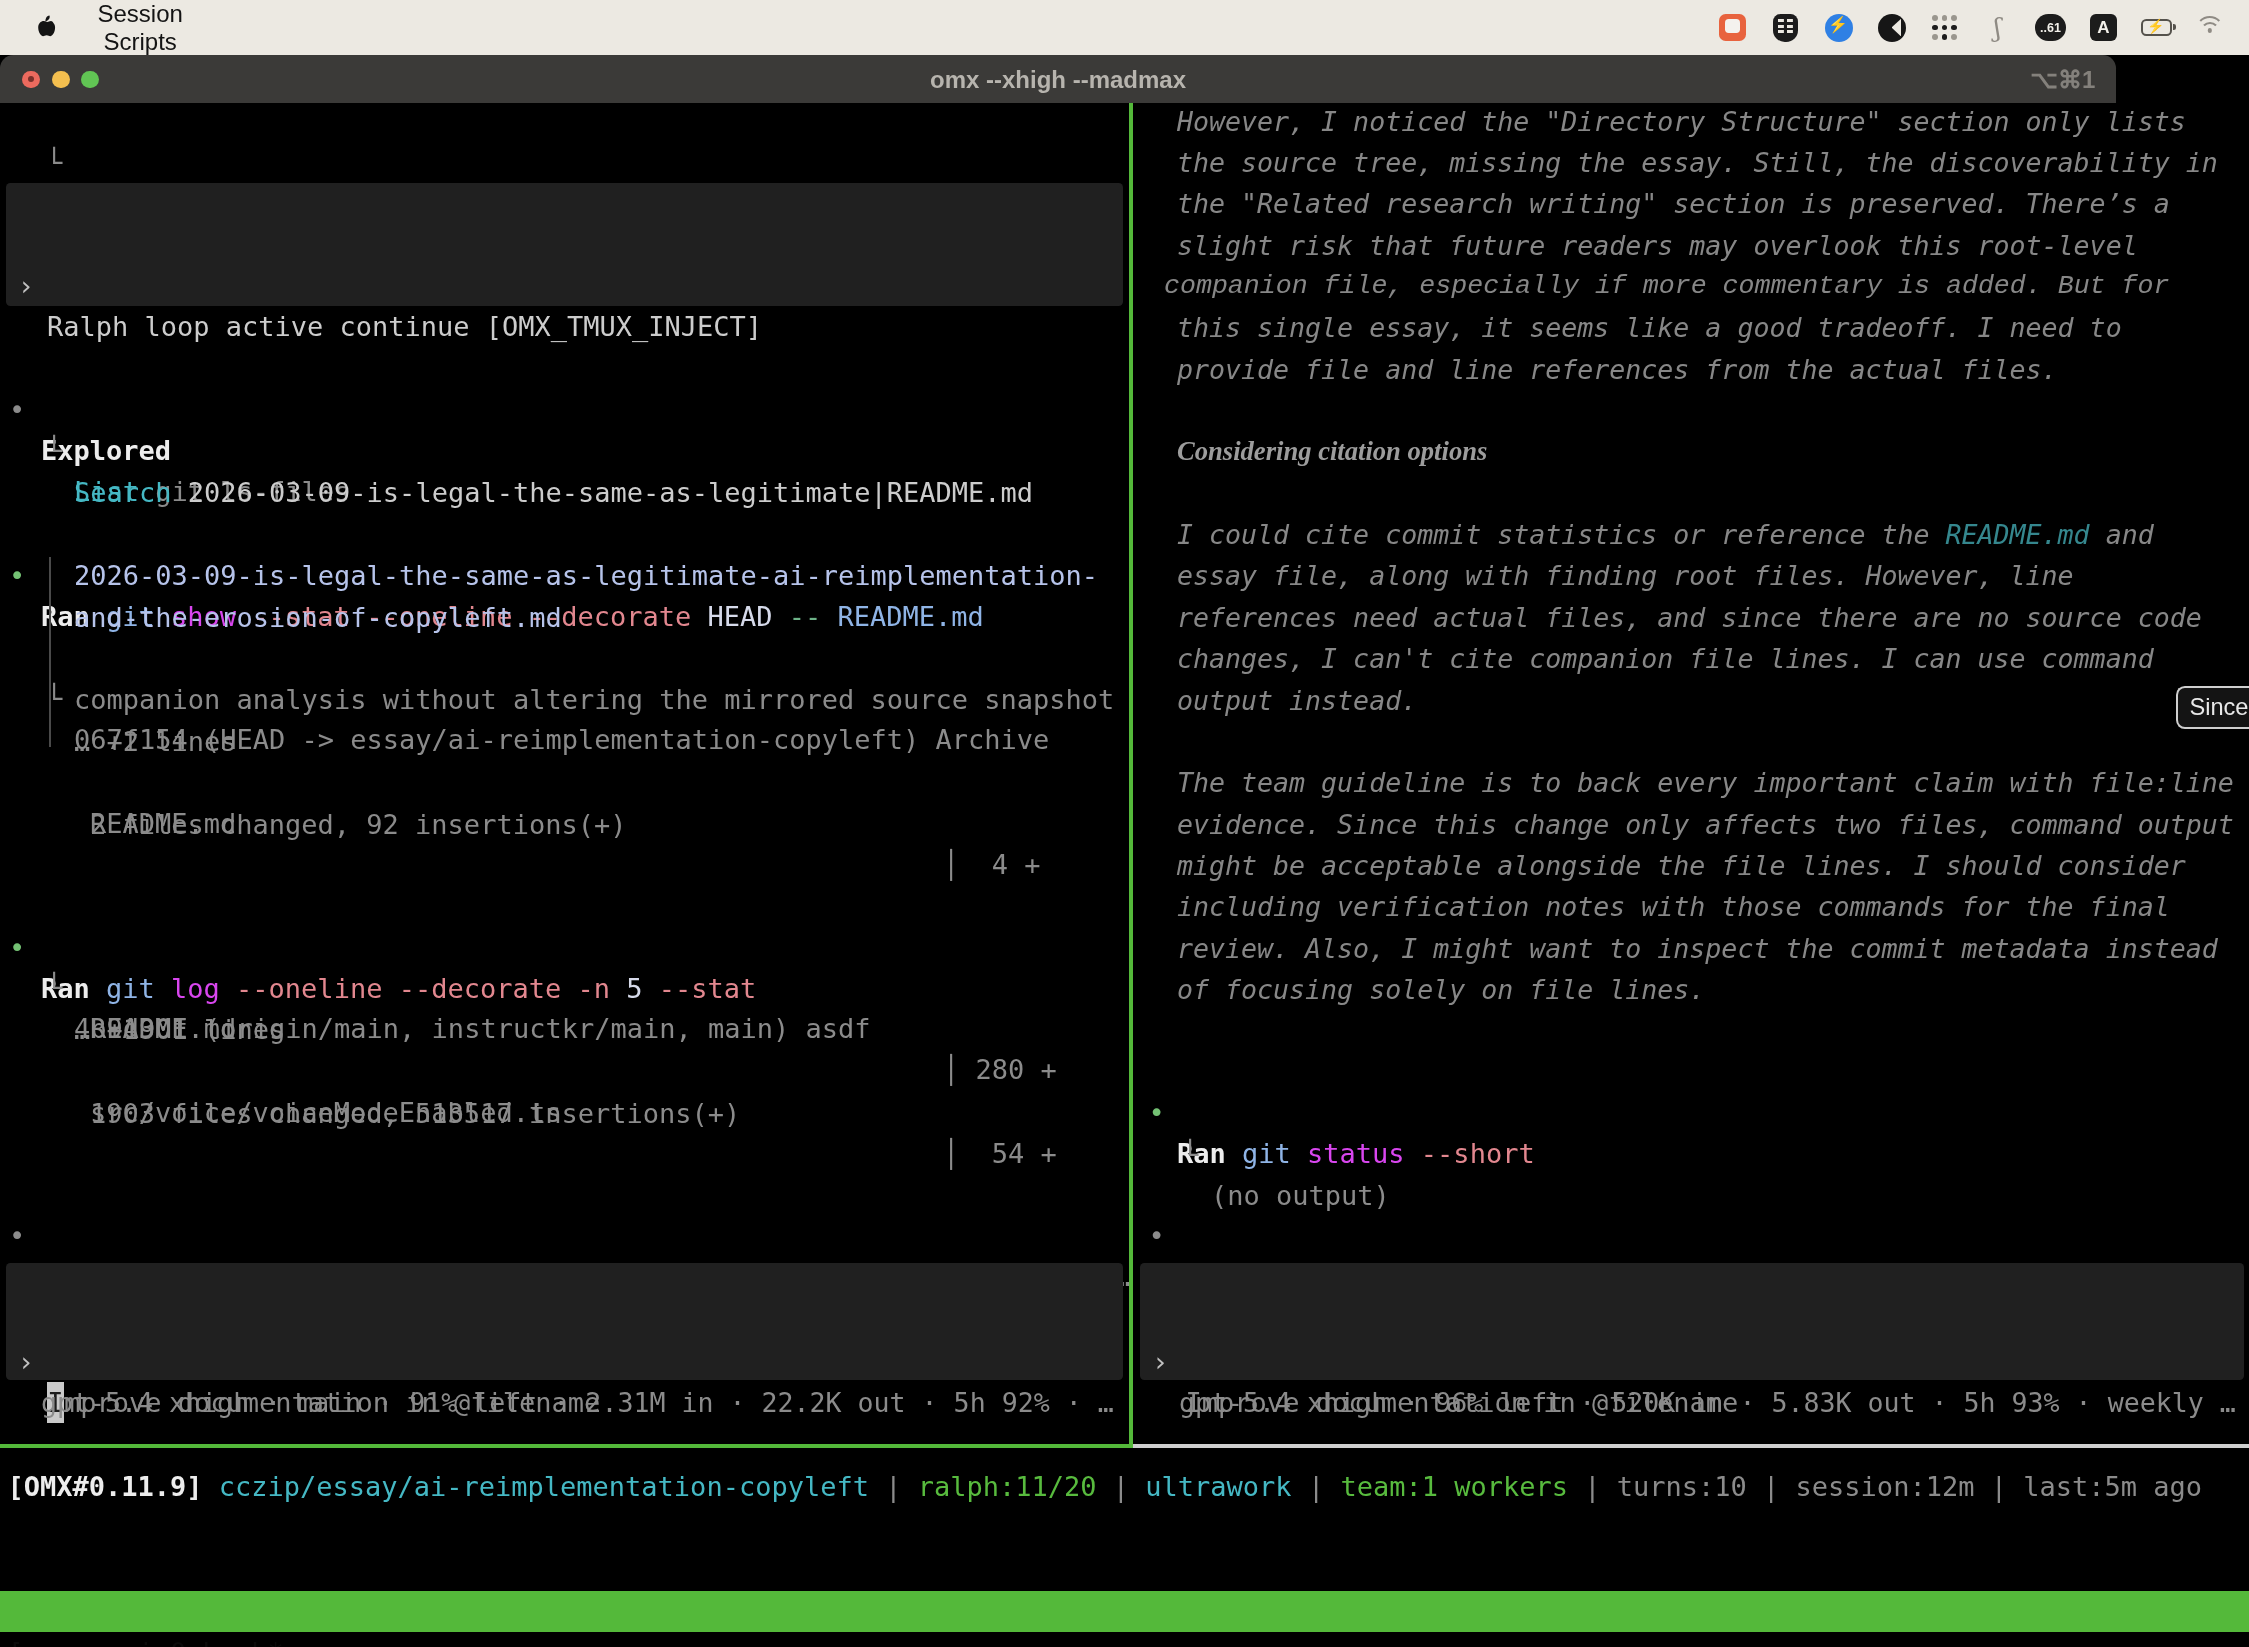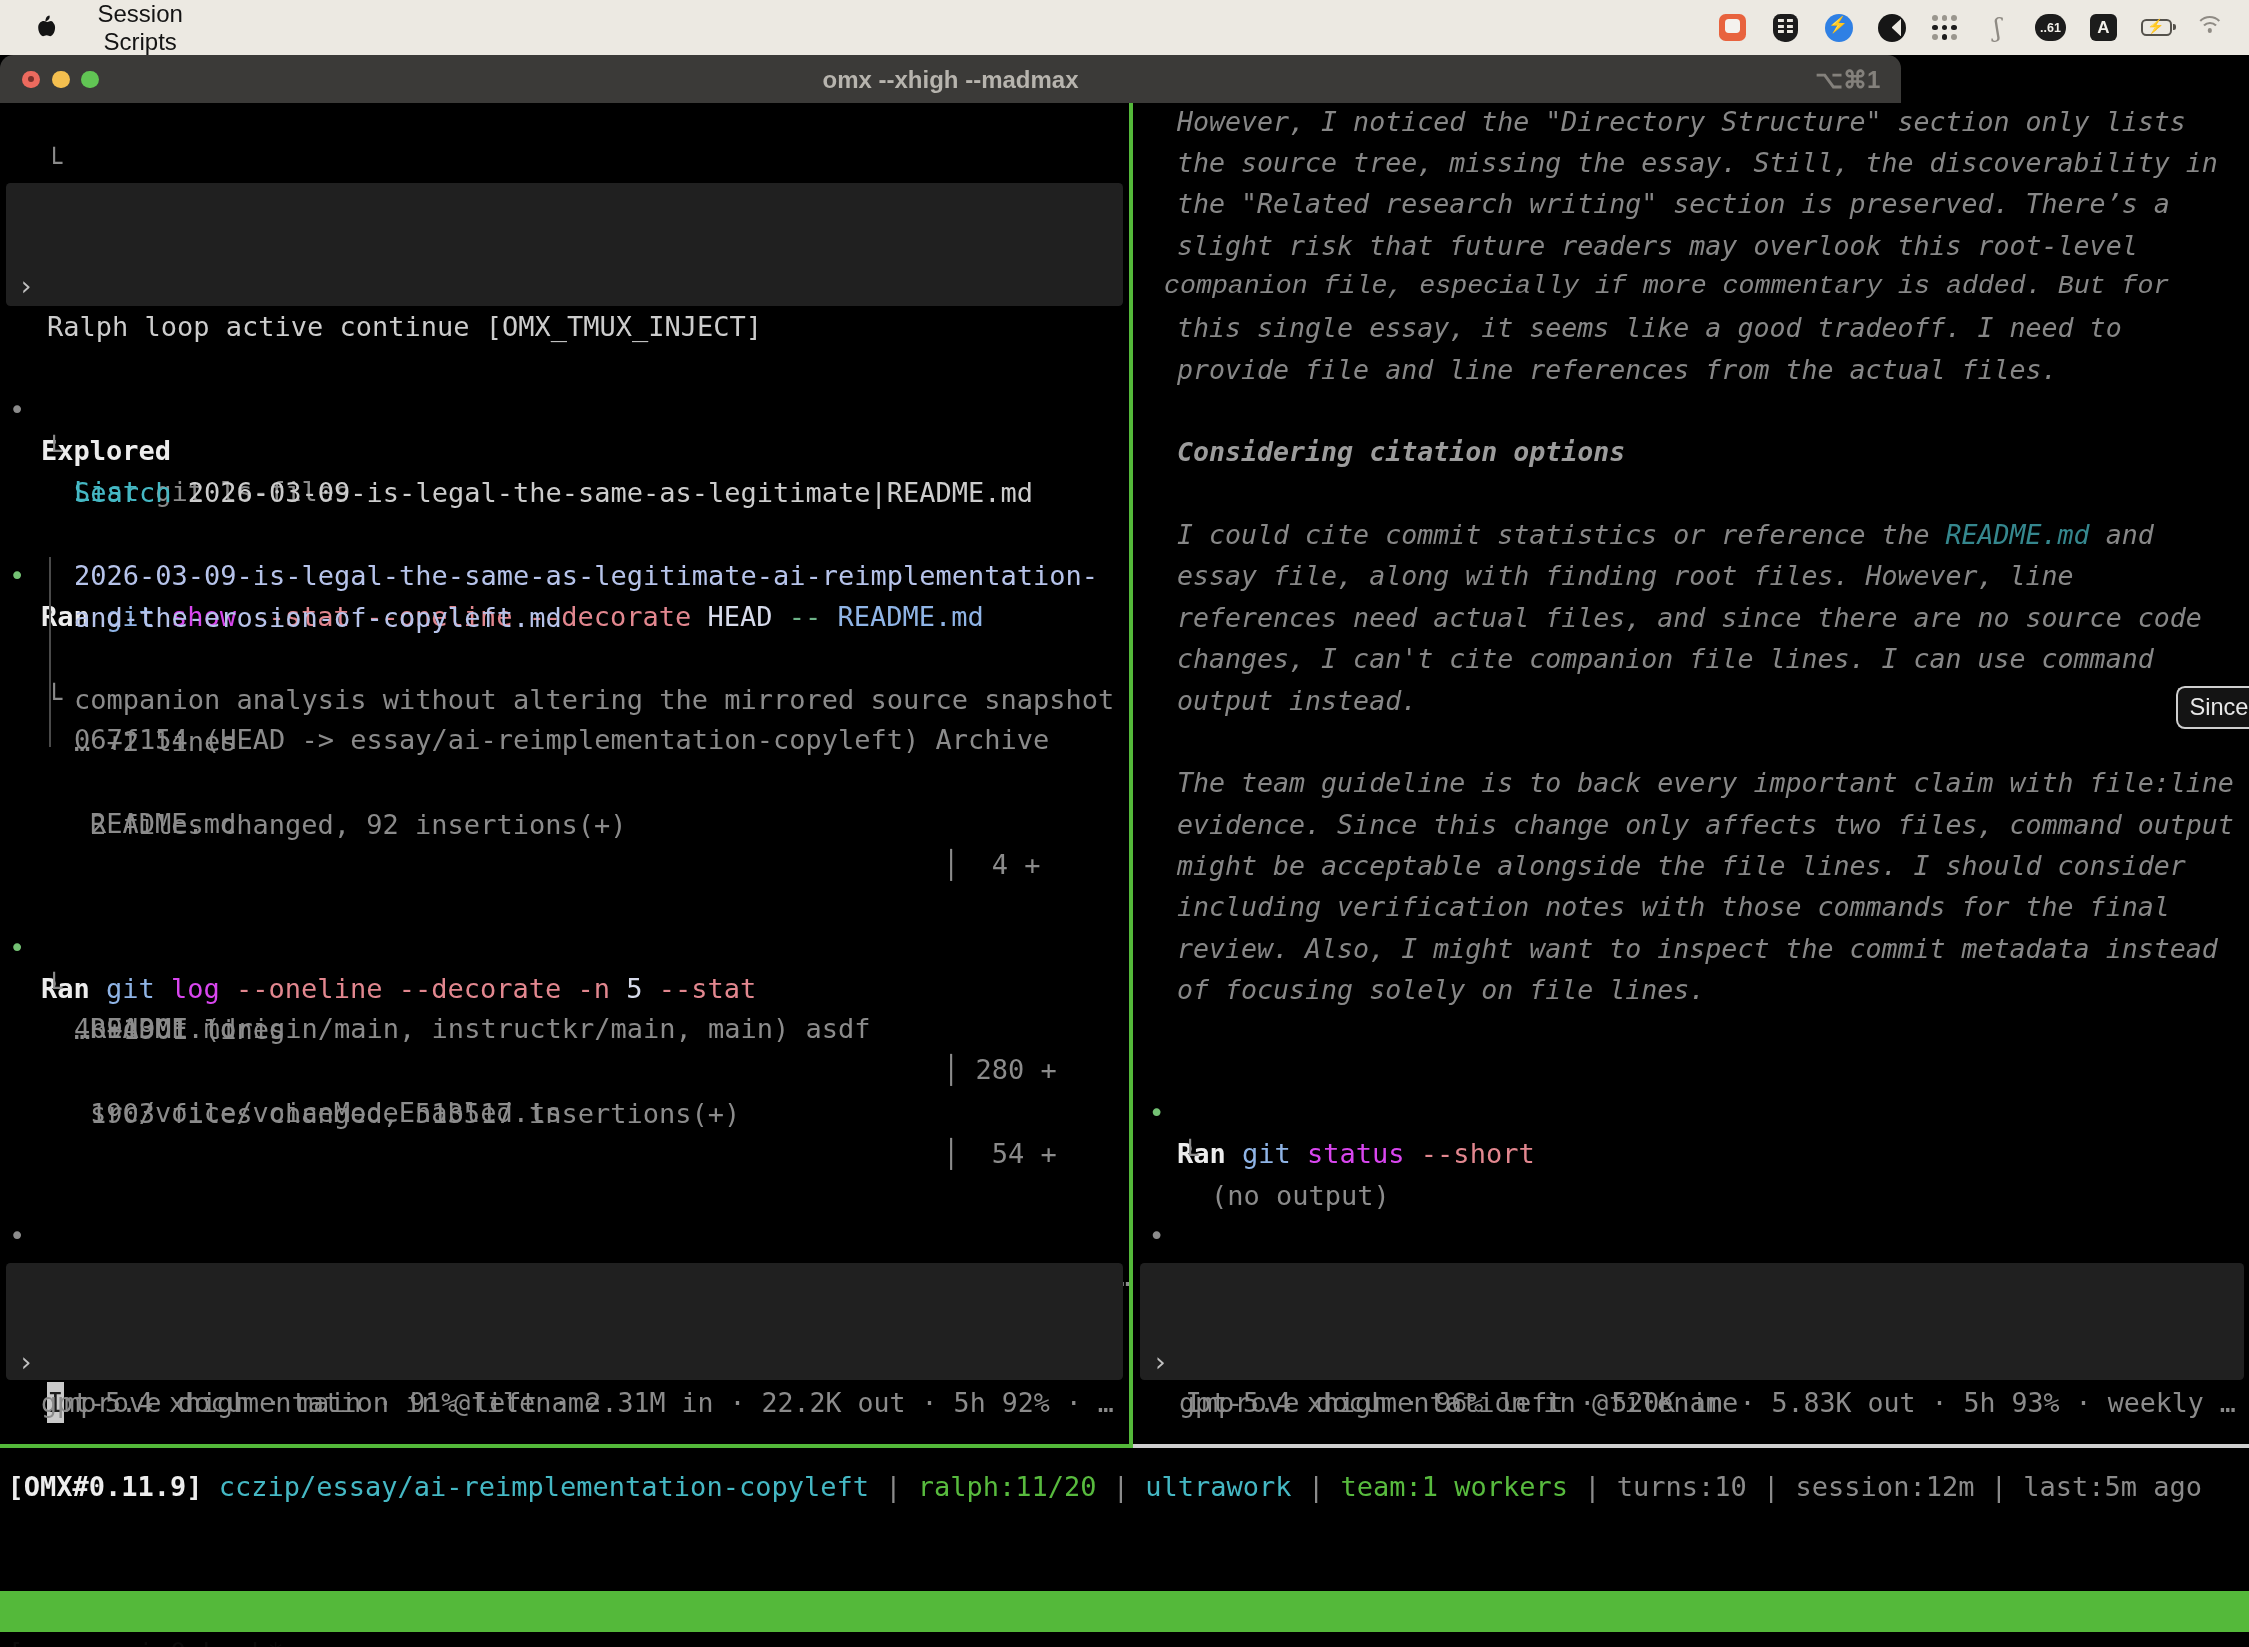--- a/index.html
+++ b/index.html
@@ -52,21 +52,21 @@
   .ic-batt:after { content:"⚡"; position:absolute; left:0; top:-3px; width:100%; text-align:center;
     font-size:14px; color:#1c1c1c; }
   .ic-wifi { width:29.5px; height:23.6px; position:relative; }
   .ic-wifi span { position:absolute; left:50%; transform:translateX(-50%); border:2.2px solid transparent;
     border-top-color:#8f8b84; border-radius:50%; }
   .ic-wifi .w1 { width:29.5px; height:29.5px; top:0; }
   .ic-wifi .w2 { width:19px; height:19px; top:5.9px; }
   .ic-wifi .w3 { width:4.4px; height:4.4px; top:12.5px; background:#8f8b84; border:0; border-radius:50%; }
 
   
-  .titlebar { position:absolute; left:0; top:55px; width:1901px; height:49px;
+  .titlebar { position:absolute; left:0; top:55px; width:2116px; height:49px;
     background:#3b3a38; border-radius:13.3px 13.3px 0 0; }
   .tl { position:absolute; top:15.5px; width:17.7px; height:17.7px; border-radius:50%; }
   .tl.red { left:22px; background:#ec6a5e; }
   .tl.red:after { content:""; position:absolute; left:5.9px; top:5.9px; width:5.9px; height:5.9px;
     border-radius:50%; background:#79302a; }
   .tl.yellow { left:52px; background:#f4bf4f; }
   .tl.green { left:81px; background:#61c554; }
   .win-title { position:absolute; left:0; top:0; width:100%; height:49px; text-align:center;
     line-height:49px; font-family:"Liberation Sans", sans-serif; font-weight:bold;
     font-size:24px; color:#b7b4ae; }
@@ -78,21 +78,21 @@
   .pane { position:absolute; top:0; height:1341px; overflow:hidden; }
   .pane-left { left:0; width:1129px; }
   .pane-right { left:1133px; width:1117px; }
   .vdivider { position:absolute; left:1129px; top:0; width:4.4px; height:1345px; background:#54b93a; }
   .hborder-left { position:absolute; left:0; top:1341px; width:1133px; height:4.4px; background:#54b93a; }
   .hborder-right { position:absolute; left:1133px; top:1341px; width:1117px; height:4.4px; background:#cfcfcf; }
 
   .row { position:absolute; white-space:pre; font-size:27px; line-height:41px; color:#8b8b8b; }
   .at { position:absolute; white-space:pre; }
   .think { font-style:italic; font-size:26.6px; color:#878787; }
-  .think-h { font-style:italic; font-weight:bold; color:#9c9c9c; }
+  .think-h { font-style:italic; font-weight:bold; color:#9c9c9c;font-family:Liberation Serif, serif; }
   .c-white { color:#ededed; font-weight:bold; }
   .c-lt { color:#d946ef; }
   .c-note { color:#cccccc; }
   .c-blue { color:#8fb4e6; }
   .c-pink { color:#e2878f; }
   .c-gbullet { color:#74c274; }
   .c-gray { color:#8b8b8b; }
   .c-cyan { color:#45b8c4; }
   .c-peri { color:#b6c3ea; }
   .c-teal { color:#35878e; font-style:italic; }

